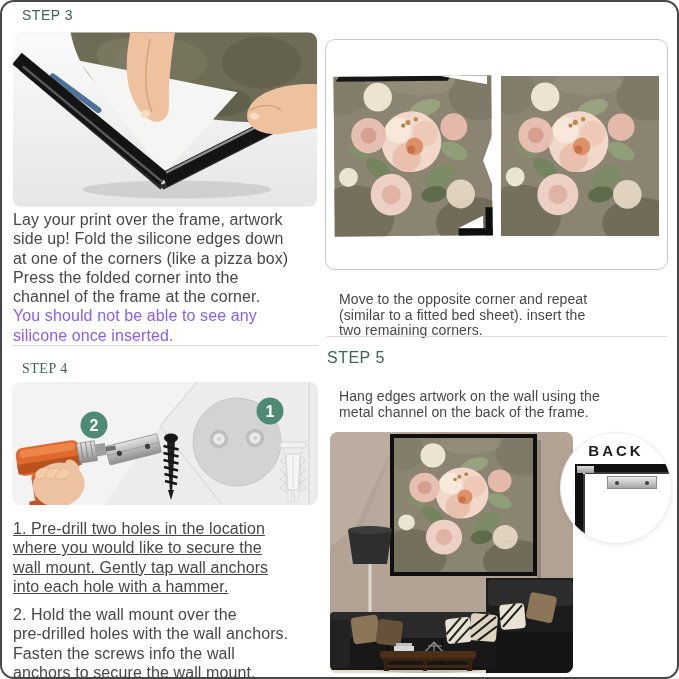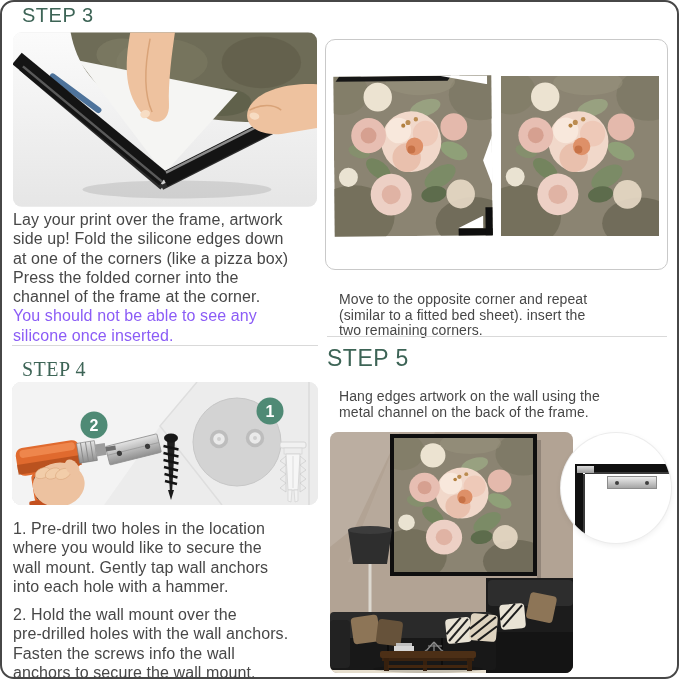--- a/index.html
+++ b/index.html
@@ -1,20 +1,20 @@
 <!DOCTYPE html>
 <html><head>
 <meta charset="utf-8">
 <style>
   html,body{margin:0;padding:0;background:#fff;}
   #canvas{position:relative;width:679px;height:679px;background:#fff;overflow:hidden;
           font-family:"Liberation Sans",sans-serif;}
   .abs{position:absolute;}
   .outer-border{inset:0;border:2px solid #474747;border-radius:14px;pointer-events:none;z-index:50;}
-  .step-heading{color:#3d6456;font-size:20px;font-weight:500;letter-spacing:.5px;line-height:26px;}
+  .step-heading{color:#3d6456;font-size:14px;font-weight:500;letter-spacing:.5px;line-height:26px;}
   .body-text{color:#474747;font-size:16px;line-height:19.3px;letter-spacing:.1px;white-space:pre-line;margin:0;}
   .body-text.green{color:#8b5cf6;}
   .body-sm{color:#474747;font-size:14px;line-height:15.6px;letter-spacing:.1px;white-space:pre-line;margin:12px;}
   .divider{height:1px;background:#d9d9d9;}
   .photo{border-radius:9px;overflow:hidden;background:#f0f0f0;}
   .card{background:#fff;border:1.5px solid #c9c9c9;border-radius:10px;}
   .art-tile{position:absolute;width:158px;height:160px;overflow:hidden;}
   .art-tile svg{display:block;width:100%;height:100%;}
   
   .ov{position:absolute;}
@@ -202,21 +202,21 @@
         <text class="badge-num" x="258" y="35">1</text>
       </g>
       <g>
         <circle cx="82" cy="43" r="13.5" fill="#4f8a75"></circle>
         <text class="badge-num" x="82" y="49">2</text>
       </g>
     </svg>
   </div>
 
   <div class="abs" style="left:13px;top:519px;width:310px;">
-    <p class="body-text" style="margin-bottom:9px;">1. Pre-drill two holes in the location
+    <p class="body-text" style="margin-bottom:9px;text-decoration:underline;">1. Pre-drill two holes in the location
 where you would like to secure the
 wall mount. Gently tap wall anchors
 into each hole with a hammer.</p>
     <p class="body-text">2. Hold the wall mount over the
 pre-drilled holes with the wall anchors.
 Fasten the screws info the wall
 anchors to secure the wall mount.</p>
   </div>
 
   <div class="abs card" style="left:325px;top:39px;width:341px;height:229px;">
@@ -237,21 +237,21 @@
       </svg>
     </div>
   </div>
 
   <p class="abs body-sm" style="left:327px;top:280px;width:340px;">Move to the opposite corner and repeat
 (similar to a fitted bed sheet). insert the
 two remaining corners.</p>
 
   <div class="abs divider" style="left:327px;top:336px;width:340px;"></div>
 
-  <div class="abs step-heading" style="left:327px;top:345px;font-size:23px;">STEP 5</div>
+  <div class="abs step-heading" style="left:327px;top:345px;font-size:16px;">STEP 5</div>
 
   <p class="abs body-sm" style="left:327px;top:377px;width:340px;">Hang edges artwork on the wall using the
 metal channel on the back of the frame.</p>
 
   <div class="abs photo" style="left:330px;top:432px;width:243px;height:241px;border-radius:8px;">
     <svg viewBox="0 0 243 241" width="243" height="241">
       <rect width="243" height="241" fill="#b2a394"></rect>
       <polygon points="0,0 70,0 25,95 0,115" fill="#ffffff" opacity=".12"></polygon>
       <polygon points="70,0 105,0 45,130 18,130" fill="#ffffff" opacity=".07"></polygon>
       <rect x="207" y="8" width="4" height="138" fill="#000" opacity=".18"></rect>
@@ -315,20 +315,21 @@
         <rect x="52" y="226" width="92" height="3" fill="#3a2310"></rect>
         <rect x="54" y="226" width="5" height="13" fill="#36200e"></rect>
         <rect x="137" y="226" width="5" height="13" fill="#36200e"></rect>
         <rect x="93" y="229" width="4" height="10" fill="#36200e"></rect>
         <rect x="58" y="233" width="80" height="3" fill="#42260f"></rect>
       </g>
     </svg>
   </div>
 
   <div class="abs back-circle">
+    <div class="abs back-label">BACK</div>
     <div class="abs fb">
       <div class="abs fb-top"></div>
       <div class="abs fb-top2"></div>
       <div class="abs fb-left"></div>
       <div class="abs fb-left2"></div>
       <div class="abs fb-cap"></div>
       <div class="abs fb-channel">
         <div class="screw-dot" style="left:7px;"></div>
         <div class="screw-dot" style="left:37px;"></div>
       </div>

